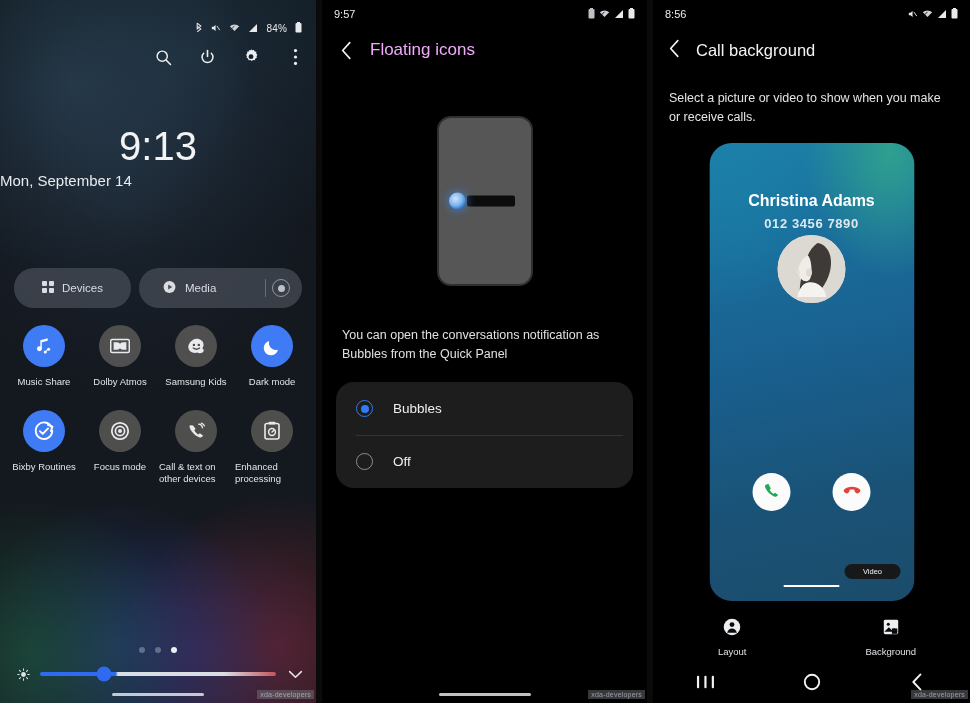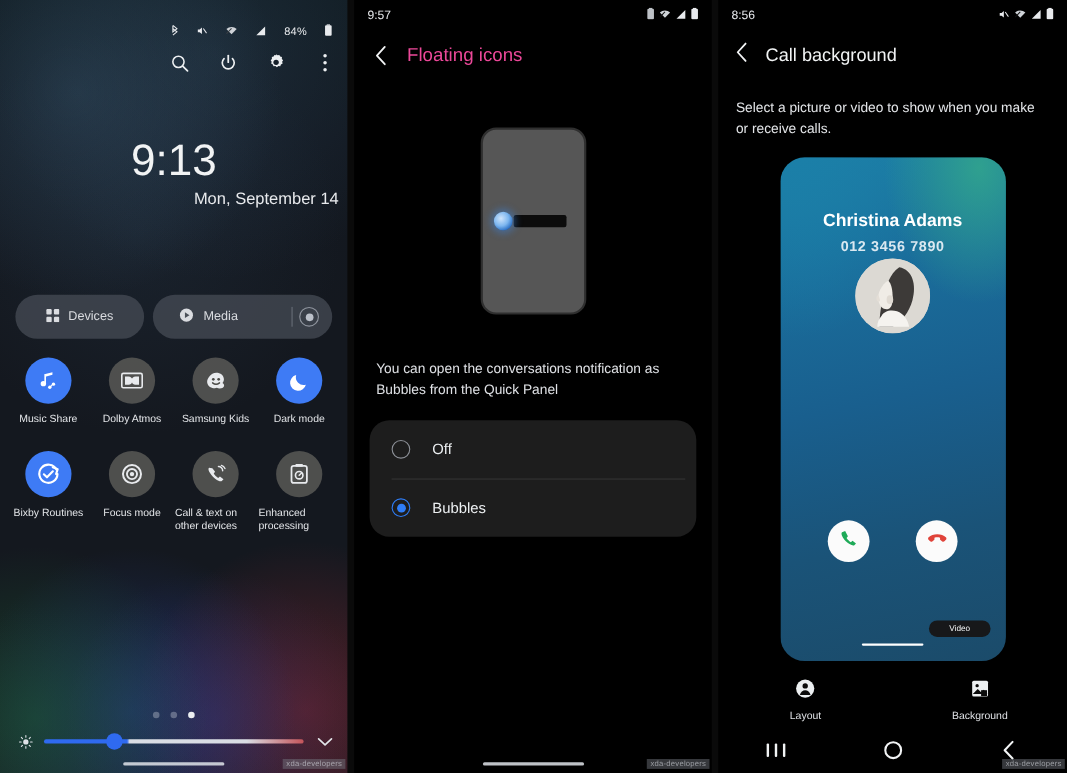--- a/index.html
+++ b/index.html
@@ -26,38 +26,38 @@
       radial-gradient(circle at 62% 7%, rgba(60,90,120,0.25), transparent 30%),
       radial-gradient(circle at 40% 30%, rgba(48,72,96,0.22), transparent 35%),
       radial-gradient(circle at 10% 93%, rgba(30,120,60,0.40), transparent 22%),
       radial-gradient(circle at 38% 92%, rgba(40,70,160,0.42), transparent 22%),
       radial-gradient(circle at 62% 93%, rgba(60,60,150,0.30), transparent 20%),
       radial-gradient(circle at 88% 92%, rgba(160,40,50,0.45), transparent 22%),
       linear-gradient(180deg,#101a20 0%, #121820 18%, #14181f 40%, #14181f 78%, #171a22 100%);
   }
   .qp-statusbar {
     position: absolute; top: 22px; right: 14px;
-    display: flex; align-items: center; gap: 16px;
+    display: flex; align-items: center; gap: 8px;
     color: #e8eaed; font-size: 10px; letter-spacing: .2px;
   }
   .qp-statusbar .si { display: inline-block; }
   .qp-icons-row {
     position: absolute; top: 46px; right: 10px;
     display: flex; align-items: center; gap: 22px;
   }
   .qp-icons-row .ic { width: 22px; height: 22px; display: flex; align-items: center; justify-content: center; }
   .qp-clock {
     position: absolute; top: 124px; left: 0; right: 0;
     text-align: center; color: #f1f3f4;
     font-size: 40px; font-weight: 300; letter-spacing: 0px;
   }
   .qp-date {
-    position: absolute; top: 172px; left: 0; right: 8px;
-    text-align: right; color: #e8eaed;
-    font-size: 15px; font-weight: 400; margin-left: 12px;
+    position: absolute; top: 172px; left: 0; right: 0;
+    text-align: left; color: #e8eaed;
+    font-size: 15px; font-weight: 400;
   }
   .qp-pills { position: absolute; top: 268px; left: 14px; right: 14px; display: flex; gap: 8px; }
   .qp-pill {
     flex: 1; height: 40px; border-radius: 20px;
     background: rgba(72,78,88,0.72);
     display: flex; align-items: center; justify-content: center; gap: 8px;
     color: #dadce0; font-size: 11.5px;
   }
   .qp-pill.media { justify-content: flex-start; padding-left: 46px; position: relative; }
   .qp-pill .cast {
@@ -105,21 +105,21 @@
     background: rgba(120,124,132,0.45); padding: 1px 3px; letter-spacing: .2px;
     font-family: "Liberation Sans", sans-serif;
   }
 
   
   .sb { position: absolute; top: 0; left: 0; right: 0; height: 28px; display: flex; align-items: center; justify-content: space-between; padding: 0 12px; }
   .sb .t { color: #e8eaed; font-size: 11px; }
   .sb .icons { display: flex; align-items: center; gap: 4px; }
   .p2-appbar { position: absolute; top: 34px; left: 0; right: 0; height: 32px; display: flex; align-items: center; gap: 16px; padding-left: 16px; }
   .p2-appbar .back { width: 16px; height: 20px; display: flex; align-items: center; justify-content: center; }
-  .p2-title { color: #ec4899; font-size: 17px; font-weight: 400; }
+  .p2-title { color: #f0abfc; font-size: 17px; font-weight: 400; }
 
   .illus {
     position: absolute; top: 116px; left: 50%; transform: translateX(-50%);
     width: 96px; height: 170px; border-radius: 14px;
     background: #565656; border: 2px solid #2f2f2f;
   }
   .illus .bar { position: absolute; top: 50%; left: 28px; transform: translateY(-50%); width: 48px; height: 11px; border-radius: 2px; background: #0c0c0c; }
   .illus .bubble {
     position: absolute; top: 50%; left: 10px; transform: translateY(-50%);
     width: 17px; height: 17px; border-radius: 50%;
@@ -439,26 +439,26 @@
 
     <div class="illus">
       <span class="bar"></span>
       <span class="bubble"></span>
     </div>
 
     <div class="p2-desc">You can open the conversations notification as Bubbles from the Quick Panel</div>
 
     <div class="radio-card">
       <div class="radio-item">
+        <span class="rad sel"></span>
+        <span class="radio-label">Bubbles</span>
+      </div>
+      <div class="radio-item">
         <span class="rad"></span>
         <span class="radio-label">Off</span>
-      </div>
-      <div class="radio-item">
-        <span class="rad sel"></span>
-        <span class="radio-label">Bubbles</span>
       </div>
     </div>
 
     <div class="homebar"></div>
     <div class="wm">xda-developers</div>
   </div>
 
   <div class="gap"></div>
 
   <div class="panel p3">

